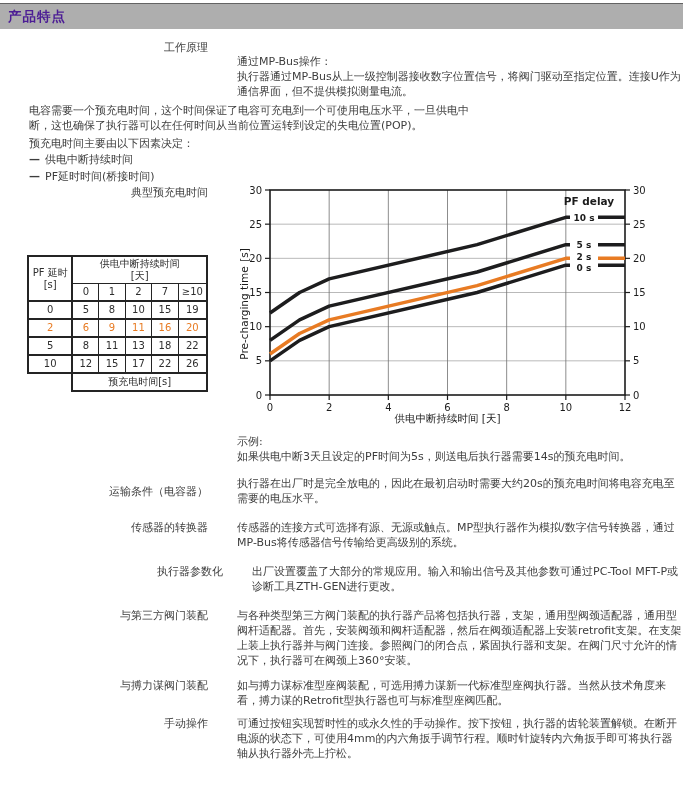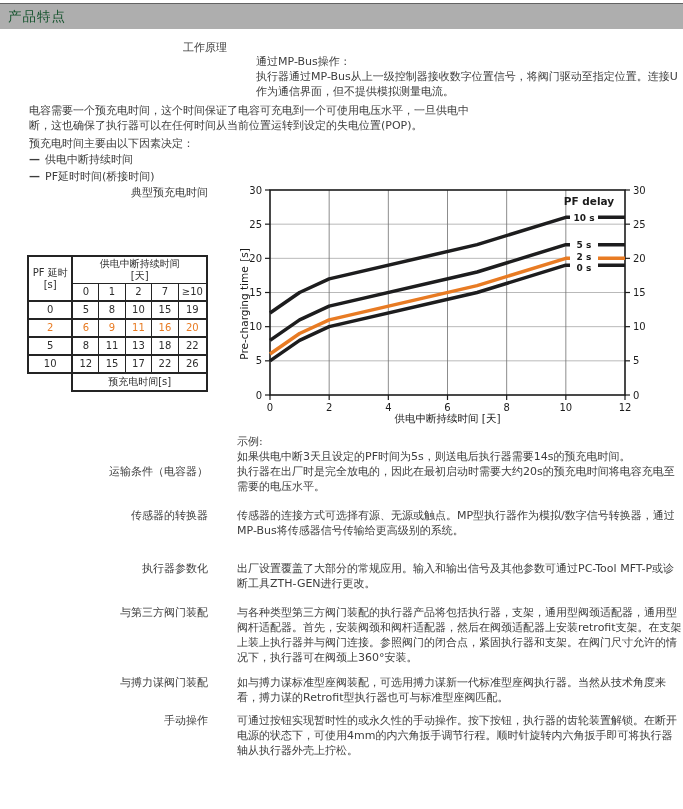--- a/index.html
+++ b/index.html
@@ -1,36 +1,36 @@
 <!DOCTYPE html>
 <html><head>
 <meta charset="utf-8">
 <style>
   html,body{margin:0;padding:0;background:#fff;}
   .page{width:683px;height:809px;overflow:hidden;position:relative;background:#fff;
         font-family:"DejaVu Sans","Liberation Sans",sans-serif;font-size:11px;line-height:15px;color:#3d3d3d;}
   .title-bar{margin-top:3px;height:25px;background:#aeaeae;border-top:1px solid #636363;
              display:flex;align-items:center;padding-left:8px;}
-  .title-bar span{font-size:13.5px;font-weight:normal;color:#14532d;letter-spacing:1px;}
+  .title-bar span{font-size:13.5px;font-weight:bold;color:#4c1d95;letter-spacing:1px;}
   .row{display:flex;align-items:flex-start;}
   .label{width:208px;flex:0 0 208px;text-align:right;color:#3d3d3d;}
   .label-wrap{width:208px;flex:0 0 208px;position:relative;text-align:right;}
   .content{margin-left:29px;width:446px;}
   .para{margin:0;}
   .spacer{height:14px;}
-  .s-working{margin-top:11px;padding-left:19px;}
+  .s-working{margin-top:11px;}
   .s-precharge{margin-top:4px;}
   .intro{margin-top:3px;}
   .bullet{line-height:17px;}
   .dash{font-weight:bold;margin-right:5px;}
   .s-chart{position:relative;}
   .example{margin-top:3px;}
-  .s-transport{}
+  .s-transport{margin-top:12px;align-items:center;}
   .s-sensor{margin-top:14px;}
-  .s-param{margin-top:23px;}
+  .s-param{margin-top:14px;padding-left:15px;}
   .s-third{margin-top:14px;}
   .s-belimo{margin-top:10px;}
   .s-manual{margin-top:8px;}
   
   .pf-table{position:absolute;left:27px;top:70px;border-collapse:collapse;
             font-size:10px;line-height:12px;color:#2e2e2e;text-align:center;}
   .pf-table td{border:1px solid #242424;height:14px;padding:1px 2px;}
   .pf-table .bt2{border-top-width:2px;} .pf-table .bb2{border-bottom-width:2px;}
   .pf-table .bl2{border-left-width:2px;} .pf-table .br2{border-right-width:2px;}
   .pf-table .rh .bold{font-weight:normal;}

